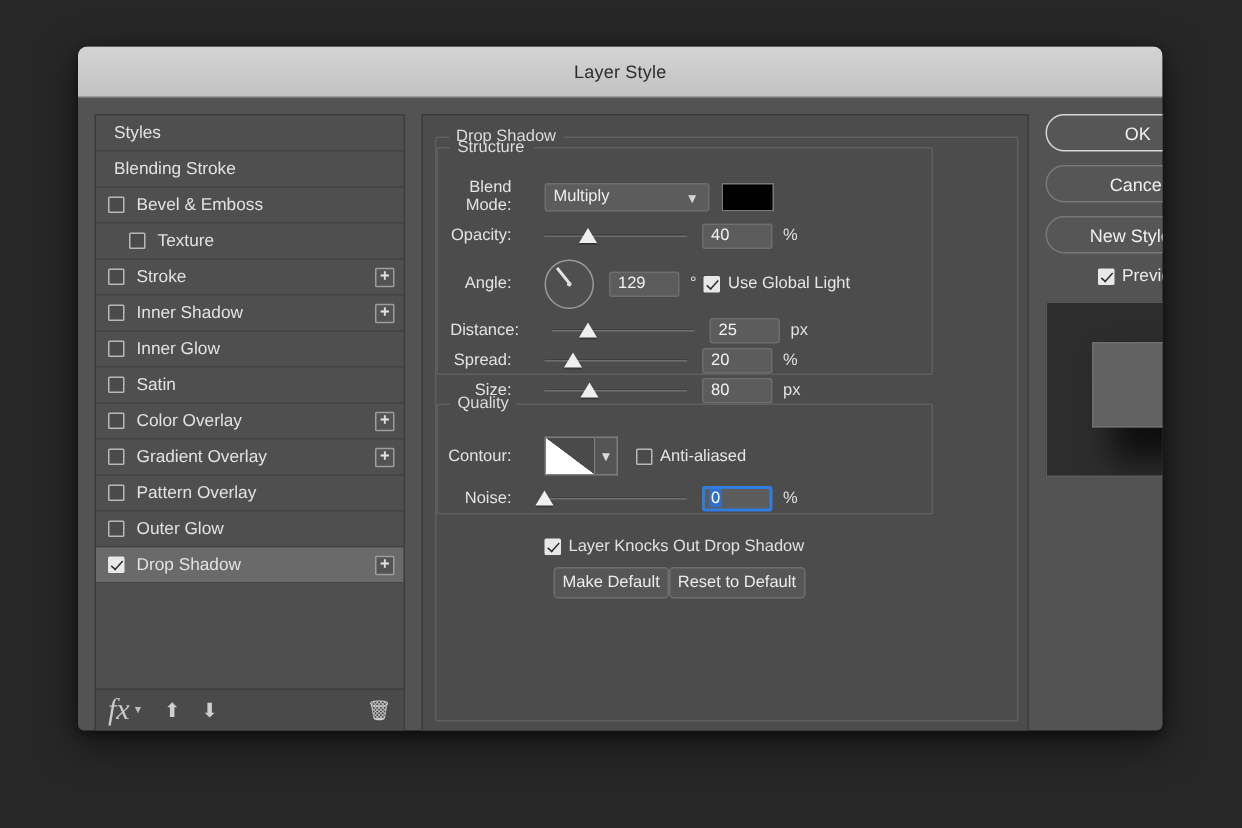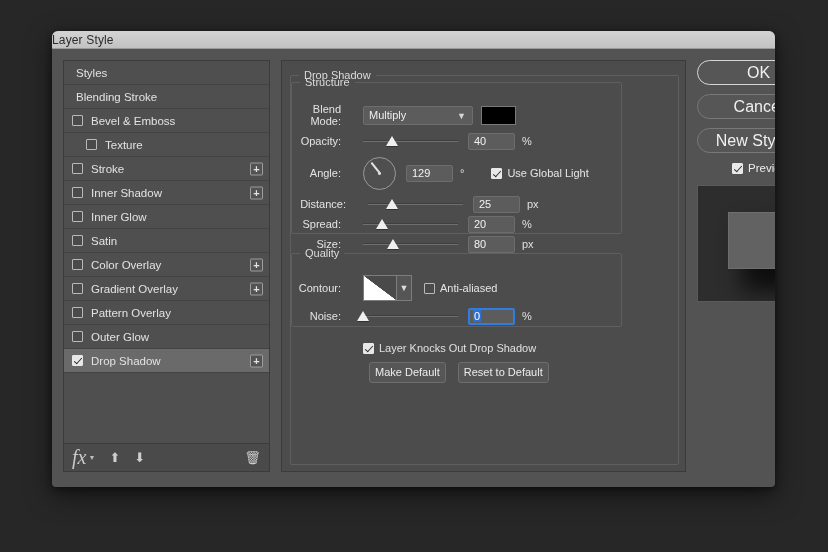--- a/index.html
+++ b/index.html
@@ -20,24 +20,24 @@
   .dialog {
     position: absolute;
     left: 52px; top: 31px;
     width: 723px; height: 456px;
     background: #535353;
     border-radius: 6px 6px 4px 4px;
     box-shadow: 0 8px 26px rgba(0,0,0,.55), 0 2px 6px rgba(0,0,0,.4);
     overflow: hidden;
   }
   .titlebar {
-    height: 18px;
+    height: 34px;
     background: linear-gradient(#d4d4d4, #c2c2c2);
     border-bottom: 1px solid #9b9b9b;
-    display: flex; align-items: center; justify-content: flex-start;
+    display: flex; align-items: center; justify-content: center;
   }
   .titlebar .title {
     font-size: 12px; color: #2c2c2c;
     letter-spacing: .15px;
   }
   .dialog-body {
     position: relative;
     height: 434px;
     padding: 0;
   }
@@ -300,21 +300,21 @@
     position: absolute;
     left: 645px; top: 11px;
     width: 127px; height: 412px;
   }
   .pillbtn {
     width: 123px; height: 25px;
     border-radius: 13px;
     background: #565656;
     border: 1px solid #787878;
     color: #f0f0f0;
-    font-size: 16px;
+    font-size: 12px;
     display: flex; align-items: center; justify-content: center;
     margin-bottom: 9px;
   }
   .pillbtn.default {
     border: 1.5px solid #d6d6d6;
   }
   .preview-check {
     display: flex; align-items: center; justify-content: center;
     font-size: 11.5px; color: #ececec;
     margin-top: 1px; margin-bottom: 11px;
@@ -449,21 +449,21 @@
         <div class="row" style="left:9px; top:94px; height:36px;">
           <div class="rlabel">Angle:</div>
           <div class="dial">
             <div class="needle" id="angle-needle" style="transform: rotate(-129deg);"></div>
             <div class="hub"></div>
           </div>
           <div class="numfield">
             <span>129</span>
           </div>
           <div class="unit">°</div>
-          <div class="inline-check" style="margin-left:27px;">
+          <div class="inline-check" style="margin-left:5px;">
             <span class="cbox sm checked"></span>
             <span>Use Global Light</span>
           </div>
         </div>
 
         <div class="row" style="left:14px; top:133px;">
           <div class="rlabel">Distance:</div>
           <div class="slider">
             <div class="track"></div>
             <div class="thumb" id="thumb-distance" style="left: calc(25% - 6px);"></div>
@@ -524,21 +524,21 @@
           <div class="unit">%</div>
         </div>
 
         <div class="row" style="left:81px; top:277px;">
           <span class="cbox sm checked"></span>
           <span>Layer Knocks Out Drop Shadow</span>
         </div>
 
         <div class="row" style="left:87px; top:300px; height:22px;">
           <div class="btn">Make Default</div>
-          <div class="btn" style="margin-left:12px;">Reset to Default</div>
+          <div class="btn" style="margin-left:0;">Reset to Default</div>
         </div>
 
       </div>
 
       <div class="right-panel">
         <div class="pillbtn default">OK</div>
         <div class="pillbtn">Cancel</div>
         <div class="pillbtn">New Style...</div>
         <div class="preview-check">
           <span class="cbox sm checked"></span>

